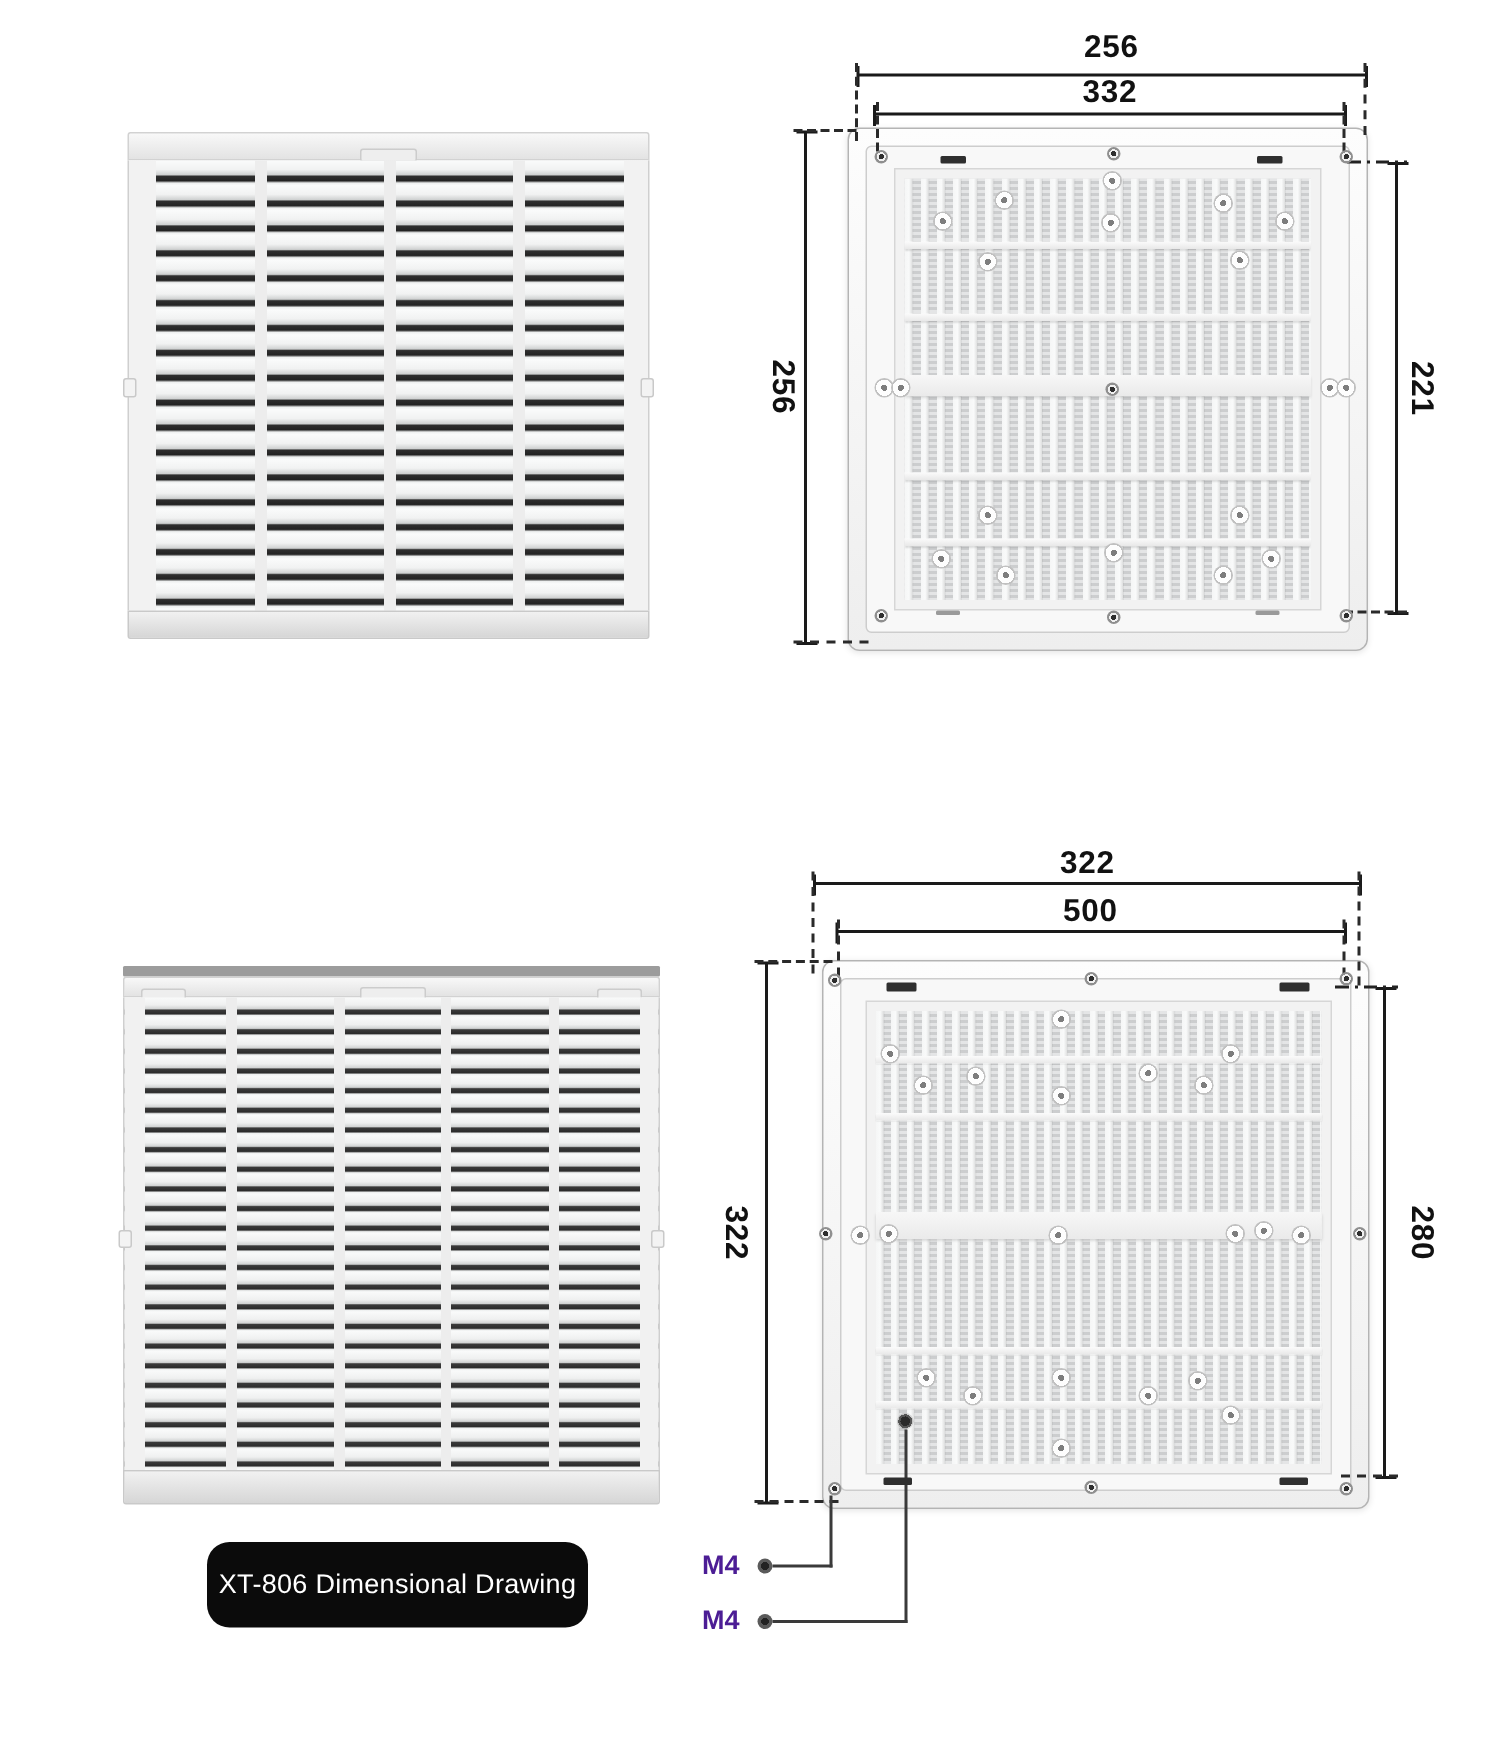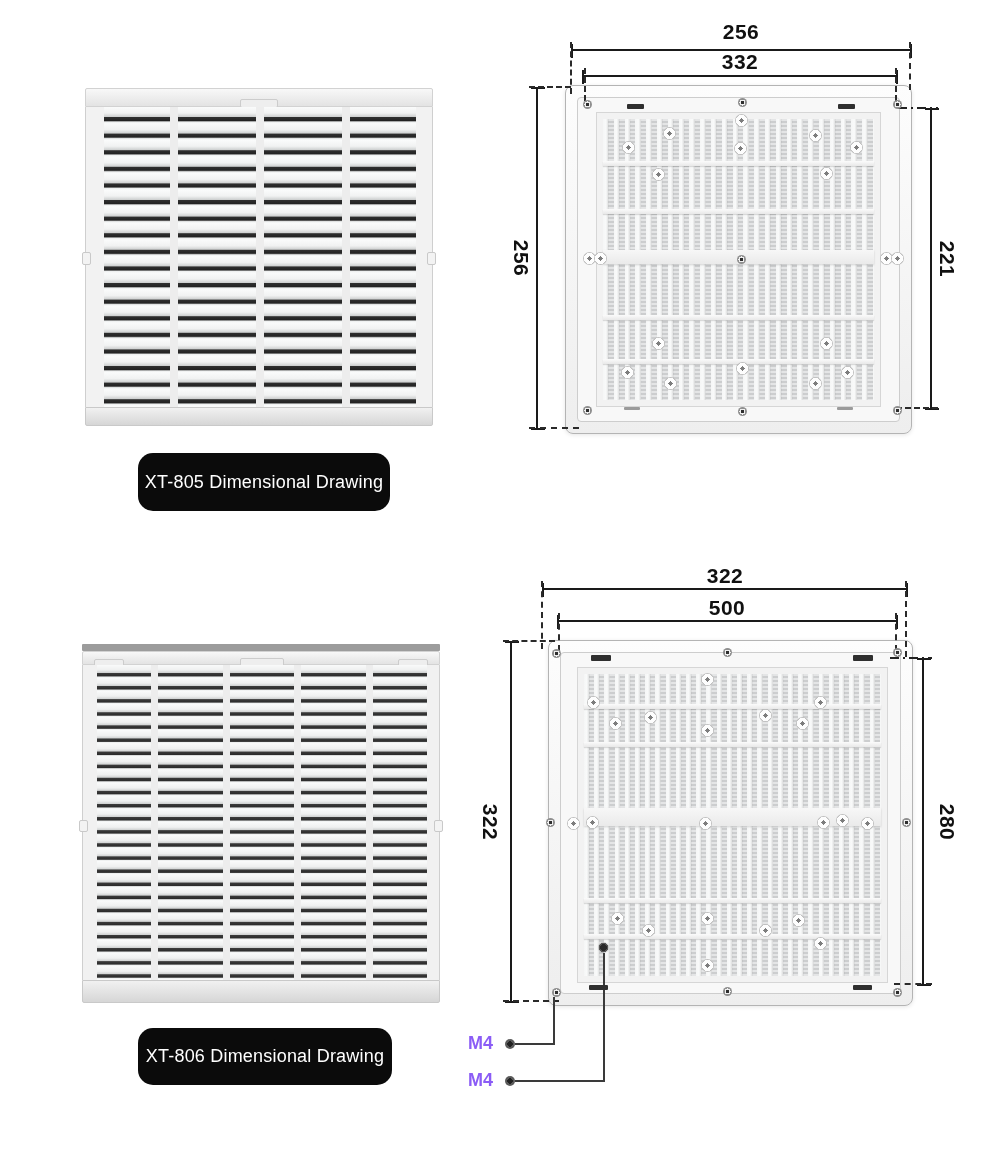--- a/index.html
+++ b/index.html
@@ -51,21 +51,21 @@
   .dim-v::before{top:-1px;}.dim-v::after{bottom:-1px;}
   .dash-v{position:absolute;width:0;border-left:2px dashed #2a2a2a;}
   .dash-h{position:absolute;height:0;border-top:2px dashed #2a2a2a;}
   .dashdot-h{position:absolute;height:2px;background:repeating-linear-gradient(90deg,#222 0 9px,rgba(0,0,0,0) 9px 13px,#222 13px 15px,rgba(0,0,0,0) 15px 19px);}
   .dim-label{position:absolute;font-weight:bold;font-size:21px;color:#111;text-align:center;line-height:20px;letter-spacing:.5px;}
   .dim-label.rot{transform:rotate(90deg);}
   .leader-h{position:absolute;height:2px;background:#3a3a3a;}
   .leader-v{position:absolute;width:2px;background:#3a3a3a;}
   .leader-dot{position:absolute;width:10px;height:10px;border-radius:50%;
         background:radial-gradient(circle,#222 0 2.6px,#5a5a5a 2.6px 5px);}
-  .m4-label{position:absolute;font-weight:bold;font-size:18px;color:#8b5cf6;}
+  .m4-label{position:absolute;font-weight:bold;font-size:18px;color:#4c1d95;}
 
   
   .pill{position:absolute;background:#0b0b0b;border-radius:15px;display:flex;align-items:center;justify-content:center;}
   .pill span{color:#ffffff;font-size:18px;white-space:nowrap;letter-spacing:.2px;}
 </style>
 </head>
 <body>
 
 <div id="scene">
 
@@ -101,23 +101,20 @@
   <div class="dim-label rot" style="left:499px;top:248px;width:44px;">256</div>
   <div class="dim-v" style="left:536px;top:88px;height:341px;"></div>
   <div class="dash-h" style="left:529px;top:86px;width:42px;"></div>
   <div class="dash-h" style="left:529px;top:427px;width:50px;"></div>
 
   <div class="dim-label rot" style="left:925px;top:249px;width:44px;">221</div>
   <div class="dim-v" style="left:930px;top:109px;height:300px;"></div>
   <div class="dashdot-h" style="left:898px;top:107px;width:40px;"></div>
   <div class="dash-h" style="left:896px;top:407px;width:42px;"></div>
 
-  <div class="pill" style="left:138px;top:453px;width:252px;height:58px;">
-    <span>XT-805 Dimensional Drawing</span>
-  </div>
 
   <div class="photo" style="left:82px;top:644px;width:358px;height:359px;">
     <div class="darkstrip" style="left:0;top:0;width:358px;height:7px;"></div>
     <div class="cap" style="left:0;top:7px;width:358px;height:14px;"></div>
     <div class="notch" style="left:12px;top:15px;width:30px;height:8px;"></div>
     <div class="notch" style="left:158px;top:14px;width:44px;height:10px;"></div>
     <div class="notch" style="left:316px;top:15px;width:30px;height:8px;"></div>
     <div class="louvers l806" style="left:0;top:21px;width:358px;height:315px;"></div>
     <div class="sidetab" style="left:-3px;top:176px;width:9px;height:12px;"></div>
     <div class="sidetab" style="left:352px;top:176px;width:9px;height:12px;"></div>

